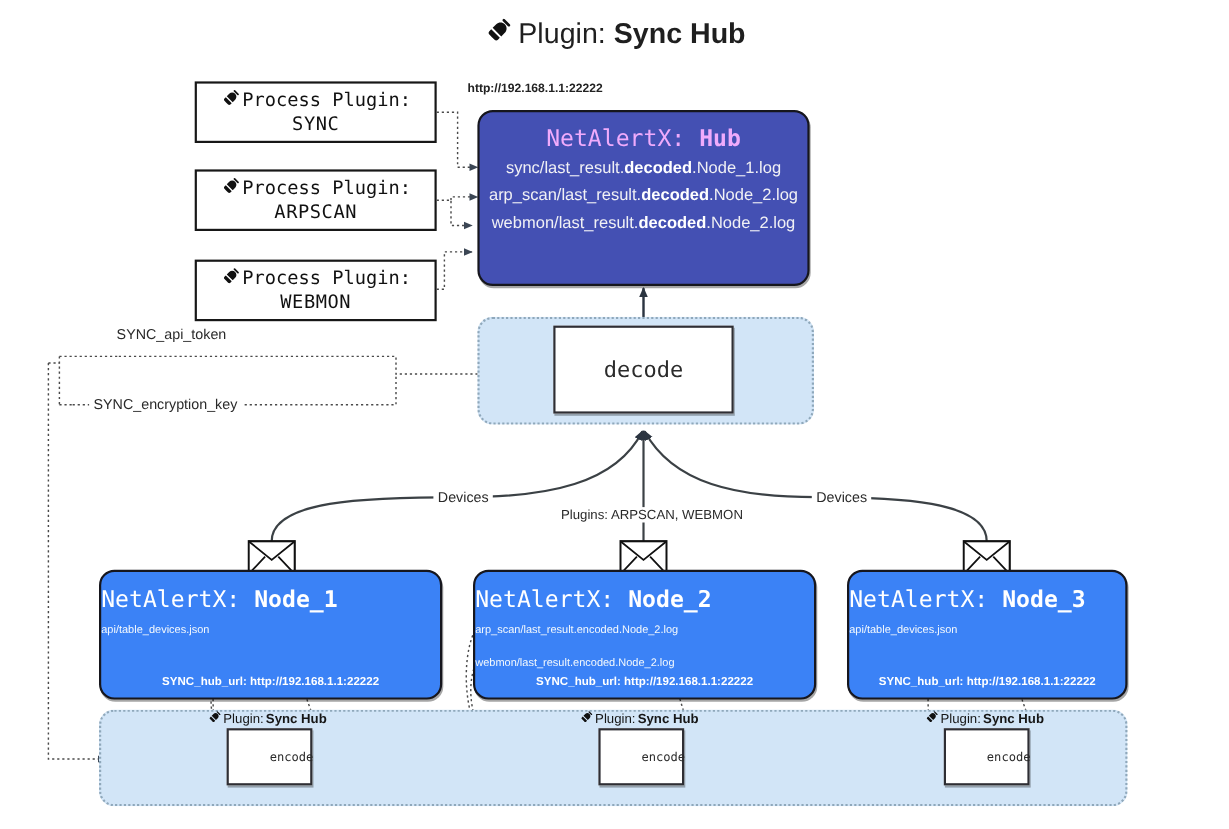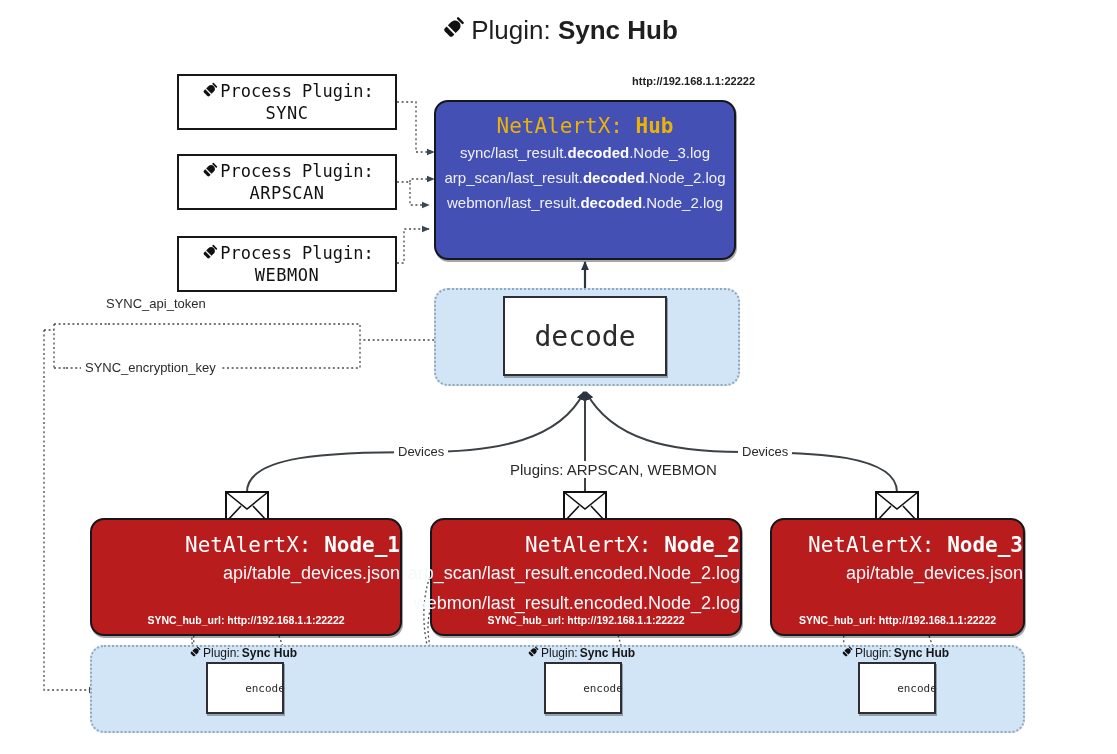--- a/index.html
+++ b/index.html
@@ -26,63 +26,63 @@
         justify-content:center;padding:0 0;}
   .proc .l1{display:flex;align-items:center;gap:2px;white-space:nowrap;}
   .proc .l2{white-space:nowrap;letter-spacing:.5px;}
 
   
   #hub{background:#4450b3;border:2px solid #16161d;border-radius:14px;
        box-shadow:1px 2px 0 rgba(0,0,0,.35);
        display:flex;flex-direction:column;align-items:center;
        padding-top:10px;}
   #hub .hub-title{font-family:"DejaVu Sans Mono","Liberation Mono",monospace;
-        font-size:21px;line-height:28px;color:#eab308;white-space:nowrap;}
+        font-size:21px;line-height:28px;color:#f0abfc;white-space:nowrap;}
   #hub .hub-title b{font-weight:700;}
   #hub .logline{font-size:15px;line-height:25px;color:#f1f1f5;
         white-space:nowrap;}
   #hub .logline b{font-weight:700;color:#ffffff;}
-  #huburl{position:absolute;left:425px;top:75px;width:330px;text-align:right;
+  #huburl{position:absolute;left:425px;top:75px;width:330px;text-align:left;
        font-size:11px;font-weight:700;color:#222;white-space:nowrap;}
 
   
   .band{background:#d2e5f7;border:2px dotted #8fa8bb;border-radius:14px;}
 
   
   .wbox{background:#ffffff;border:2px solid #2e2e34;
         box-shadow:1px 2px 0 rgba(0,0,0,.3);
         display:flex;align-items:center;justify-content:center;
         font-family:"DejaVu Sans Mono","Liberation Mono",monospace;
         color:#2b2b2b;}
-  #decode{font-size:28px;}
+  #decode{font-size:20px;}
   .encbox{font-size:11px;padding-left:40px;}
 
   
-  .nodebox{background:#b91c1c;border:2px solid #16161d;border-radius:14px;
+  .nodebox{background:#3b82f6;border:2px solid #16161d;border-radius:14px;
        box-shadow:1px 2px 0 rgba(0,0,0,.35);
-       display:flex;flex-direction:column;align-items:flex-end;}
+       display:flex;flex-direction:column;align-items:flex-start;}
   .nodebox .n-title{font-family:"DejaVu Sans Mono","Liberation Mono",monospace;
        font-size:21px;line-height:26px;color:#ffffff;white-space:nowrap;
        margin-top:12px;}
   .nodebox .n-title b{font-weight:700;}
-  .nodebox .n-line{font-size:18px;line-height:30px;color:#f4f9fd;
+  .nodebox .n-line{font-size:10px;line-height:30px;color:#f4f9fd;
        white-space:nowrap;}
   .nodebox .n-foot{position:absolute;left:0;bottom:8px;width:100%;
        text-align:center;font-size:10.5px;font-weight:700;color:#ffffff;
        white-space:nowrap;}
 
   
   .plugcap{position:absolute;font-size:12px;white-space:nowrap;color:#161616;
        display:flex;align-items:center;gap:2px;}
   .plugcap b{font-weight:700;}
 
   
   .elabel{position:absolute;font-size:13px;color:#2a2a2a;white-space:nowrap;
        background:#ffffff;padding:0 4px;}
-  .elabel.small{font-size:15px;}
+  .elabel.small{font-size:12px;}
 
   
   .env{position:absolute;}
 </style>
 </head>
 <body>
 
 <svg width="0" height="0" style="position:absolute" aria-hidden="true">
   <symbol id="sym-plug" viewBox="0 0 24 24">
     <path d="M2.2 21.8 L7.6 16.4 L5.4 14.2 C4.6 13.4 4.6 12.2 5.4 11.4
@@ -223,21 +223,21 @@
   </div>
 
   <div id="huburl">http://192.168.1.1:22222</div>
 
   <div id="hub" class="node" style="left:434px;top:100px;width:302px;height:160px;">
     <div class="hub-title">
       <span>NetAlertX:</span>
       <b>Hub</b>
     </div>
     <div class="logline">
-      <span>sync/last_result.</span><b>decoded</b><span>.Node_3.log</span>
+      <span>sync/last_result.</span><b>decoded</b><span>.Node_1.log</span>
     </div>
     <div class="logline">
       <span>arp_scan/last_result.</span><b>decoded</b><span>.Node_2.log</span>
     </div>
     <div class="logline">
       <span>webmon/last_result.</span><b>decoded</b><span>.Node_2.log</span>
     </div>
   </div>
 
   <div class="node band" style="left:434px;top:288px;width:306px;height:98px;"></div>

